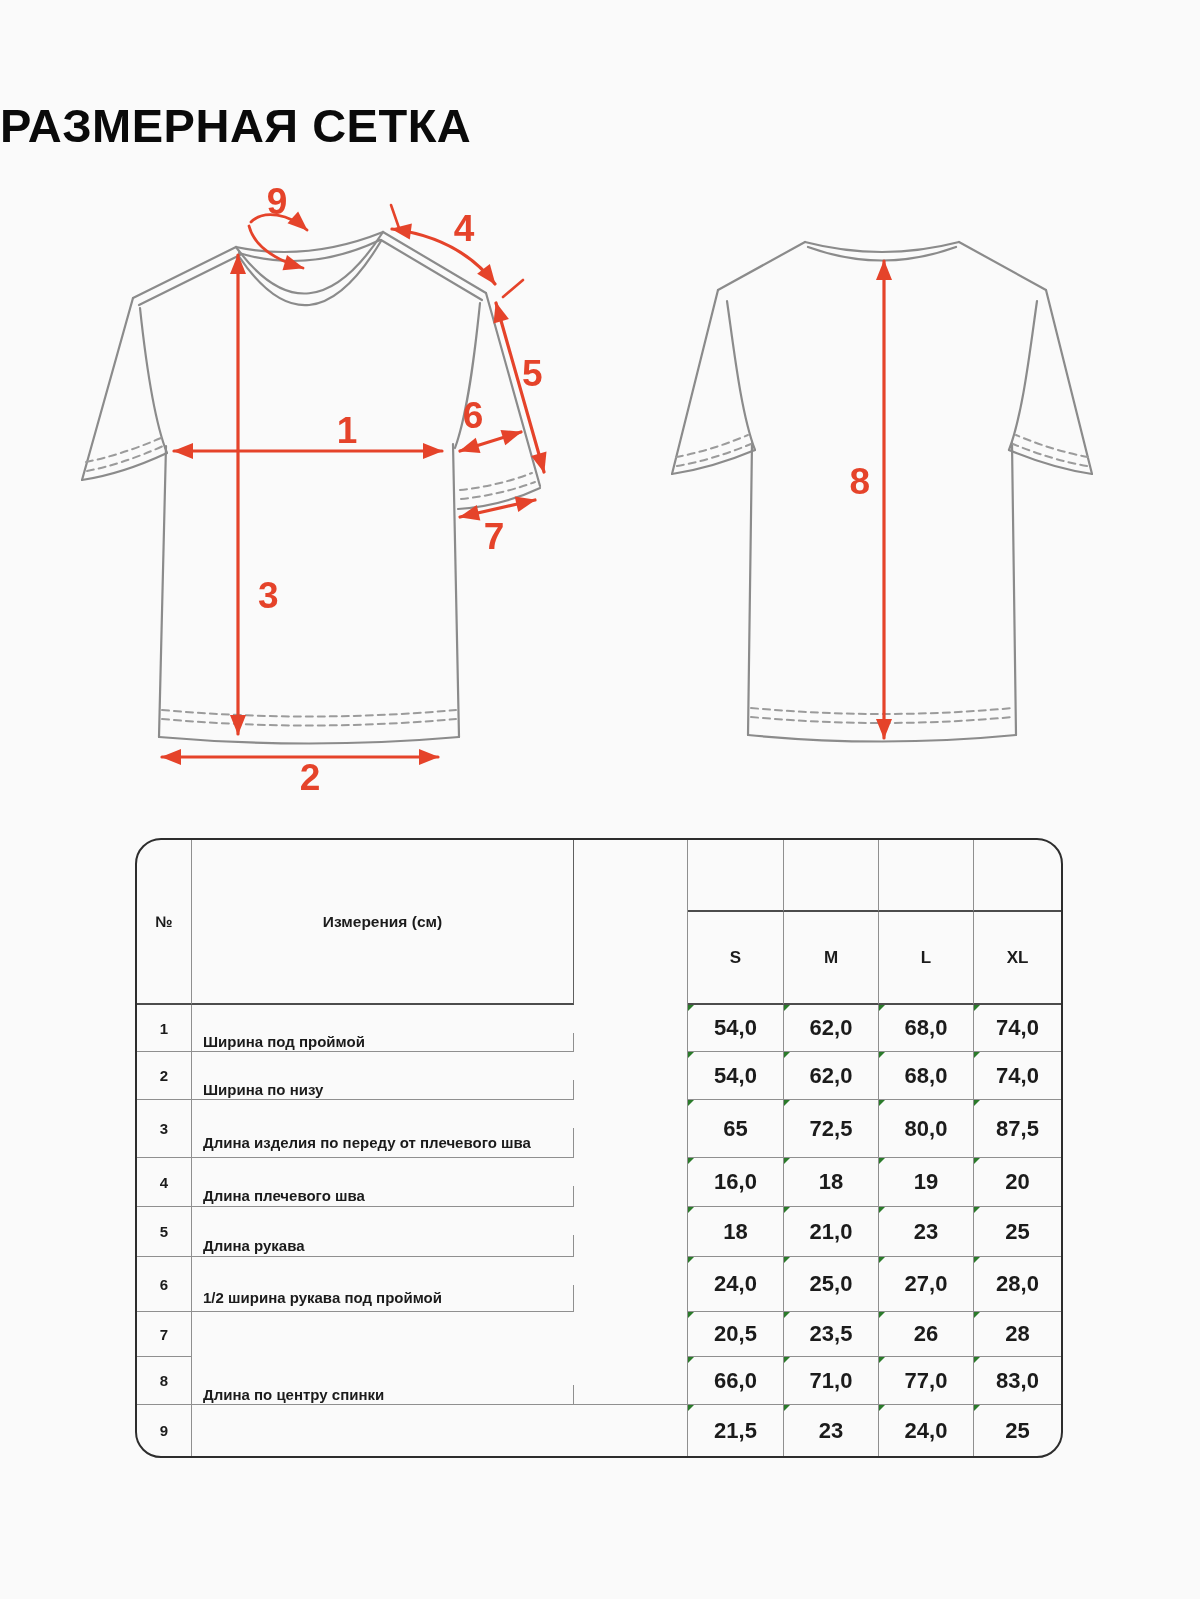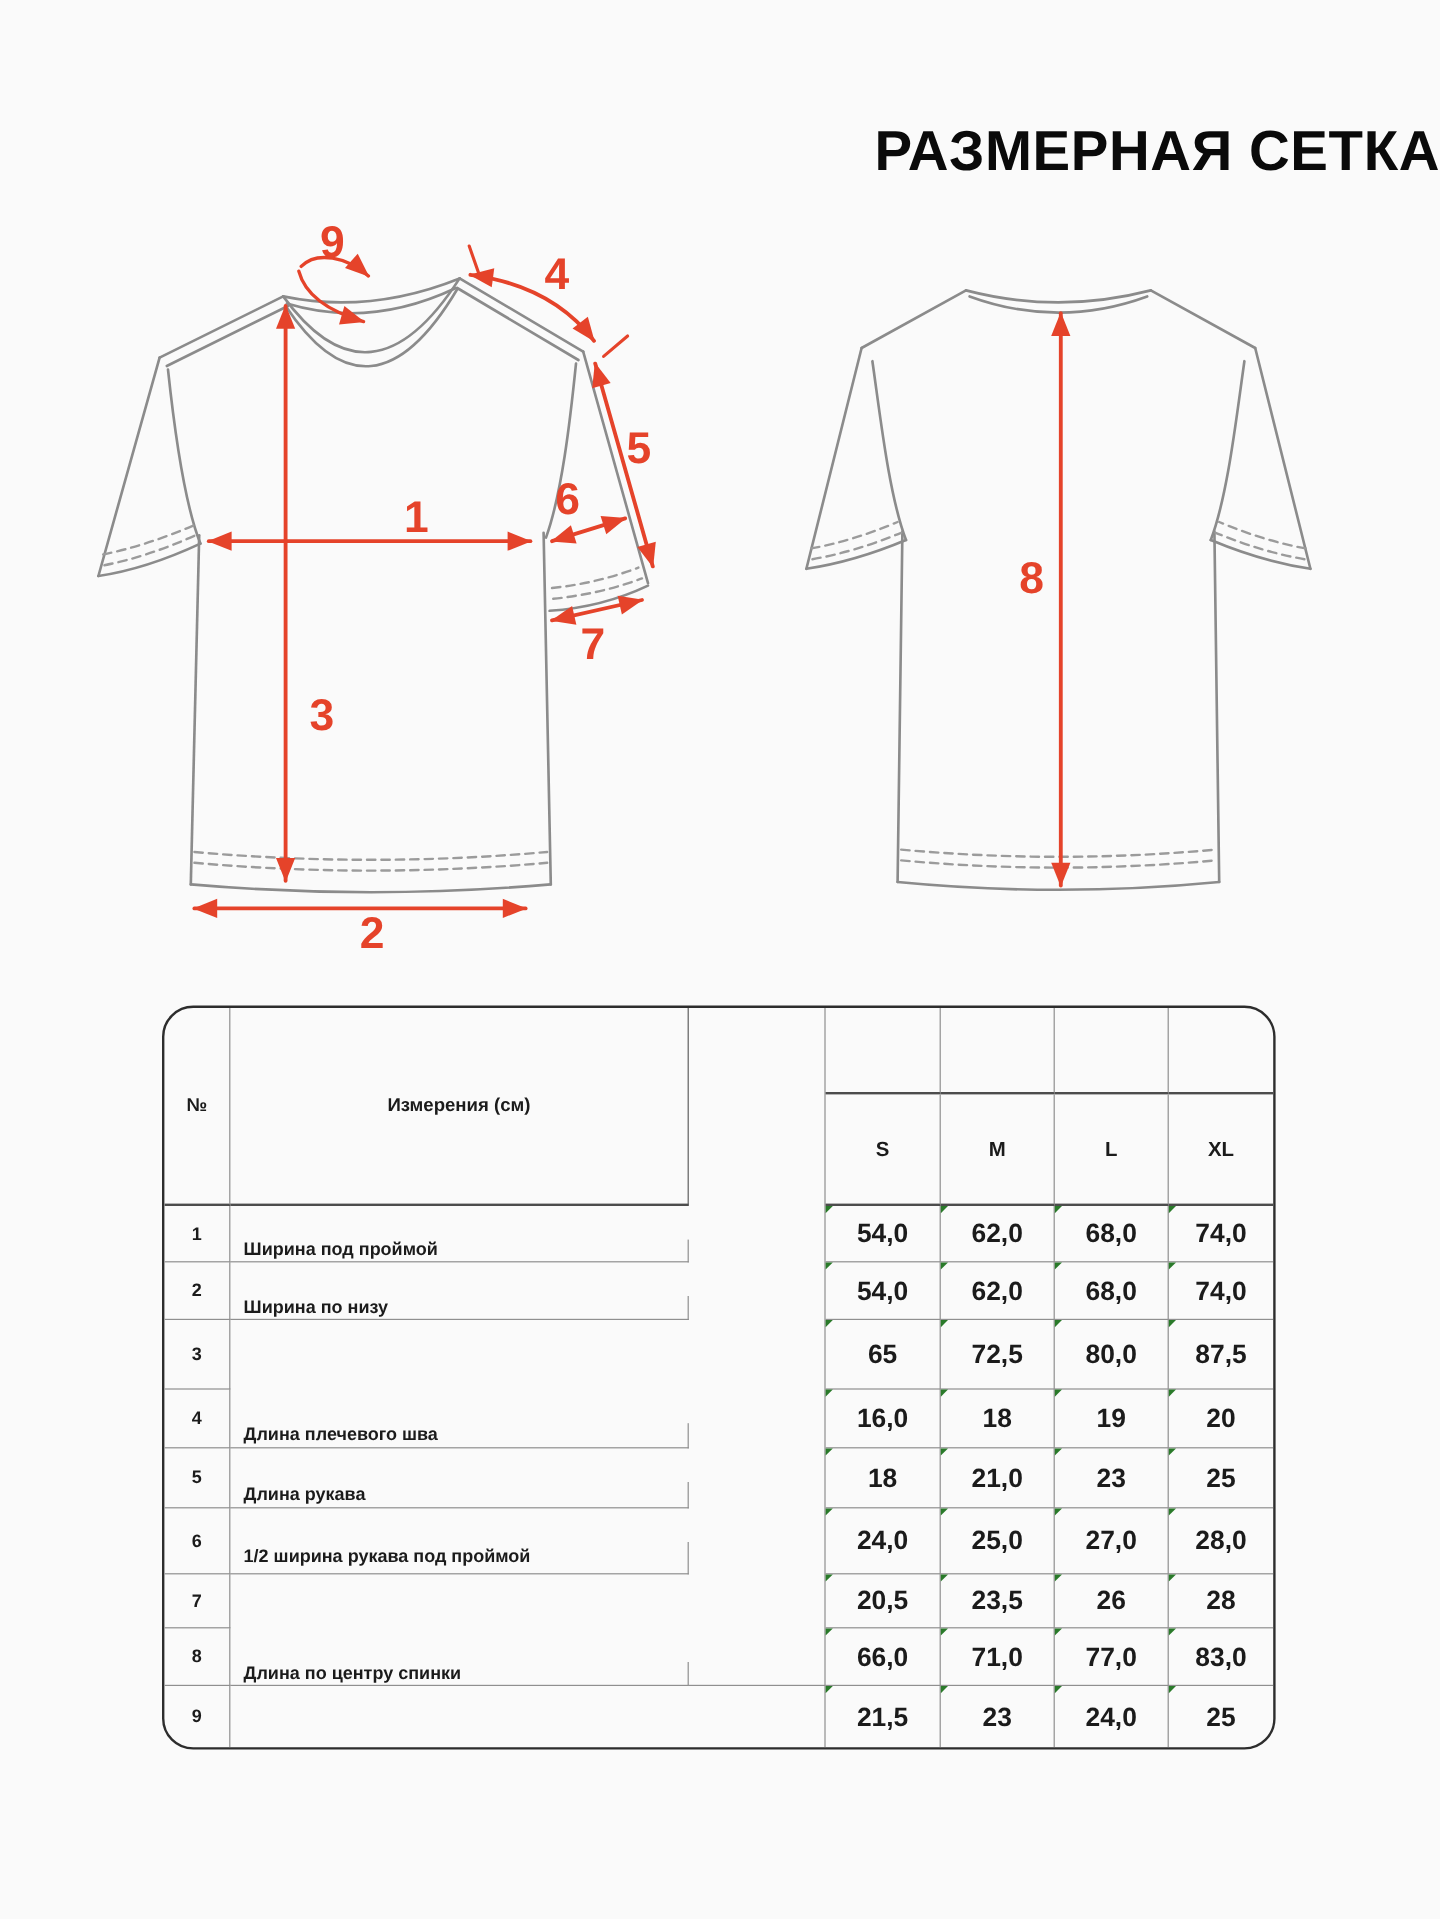--- a/index.html
+++ b/index.html
@@ -7,21 +7,21 @@
     width:1200px;height:1599px;
     background:#fafafa;
     font-family:"Liberation Sans",sans-serif;
     color:#1b1b1b;
     position:relative;
     overflow:hidden;
   }
   .page{position:relative;width:1200px;height:1599px;}
   .title{
     position:absolute;top:98px;left:0;width:1200px;
-    text-align:right;
+    text-align:left;
     font-size:47px;font-weight:800;letter-spacing:.5px;
     color:#0a0a0a;margin:0;
   }
   .diagram-svg{position:absolute;top:170px;left:0;}
   .diagram-svg text{
     font-family:"Liberation Sans",sans-serif;
     font-size:37px;font-weight:600;fill:#e5432a;
   }
   
   .size-table{
@@ -218,20 +218,21 @@
     <div class="cell val" style="grid-area:3/7">74,0</div>
 
     <div class="cell num rt" style="grid-area:4/1">2</div>
     <div class="cell label rt" style="grid-area:4/2">Ширина по низу</div>
     <div class="cell val rt" style="grid-area:4/4">54,0</div>
     <div class="cell val rt" style="grid-area:4/5">62,0</div>
     <div class="cell val rt" style="grid-area:4/6">68,0</div>
     <div class="cell val" style="grid-area:4/7">74,0</div>
 
     <div class="cell num rt" style="grid-area:5/1">3</div>
+    <div class="cell label rt" style="grid-area:5/2">Длина изделия по переду от плечевого шва</div>
     <div class="cell val rt" style="grid-area:5/4">65</div>
     <div class="cell val rt" style="grid-area:5/5">72,5</div>
     <div class="cell val rt" style="grid-area:5/6">80,0</div>
     <div class="cell val" style="grid-area:5/7">87,5</div>
 
     <div class="cell num rt" style="grid-area:6/1">4</div>
     <div class="cell label rt" style="grid-area:6/2">Длина плечевого шва</div>
     <div class="cell val rt" style="grid-area:6/4">16,0</div>
     <div class="cell val rt" style="grid-area:6/5">18</div>
     <div class="cell val rt" style="grid-area:6/6">19</div>

